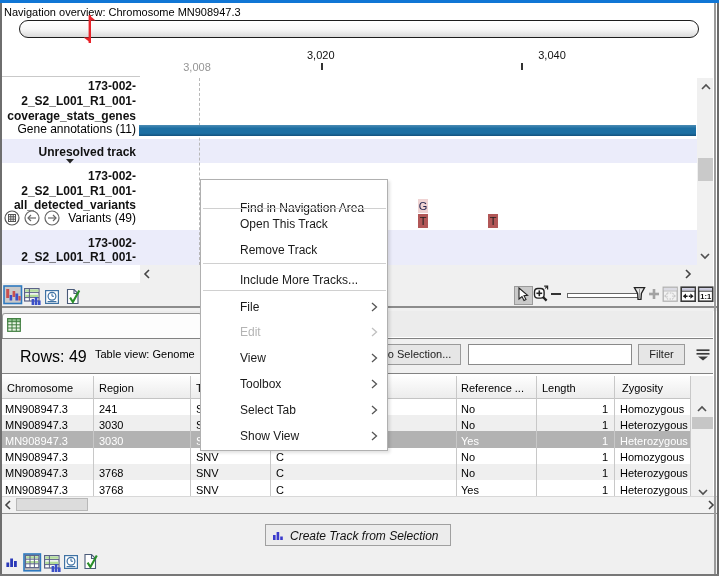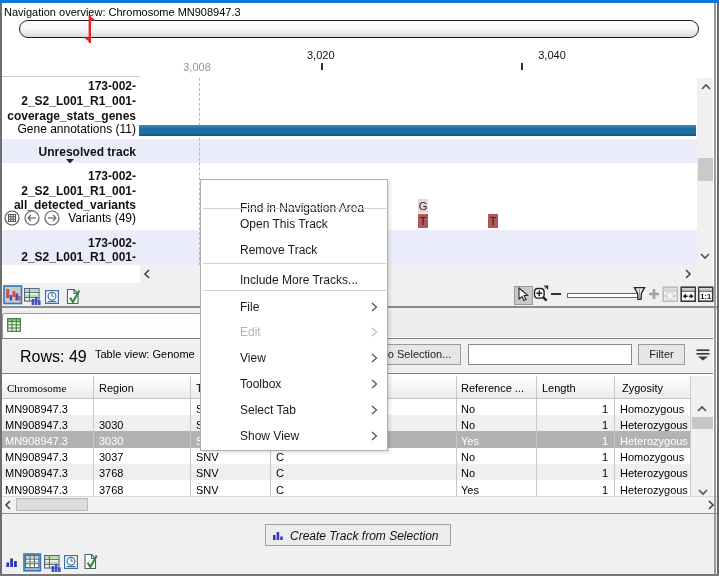--- a/index.html
+++ b/index.html
@@ -205,30 +205,31 @@
   <div class="abs" style="left:638px;top:344px;width:47px;height:21px;background:#e6e6e6;border:1px solid #9a9a9a;box-sizing:border-box;font-size:11px;text-align:center;line-height:19px;color:#222;">Filter</div>
   <svg class="abs" style="left:695px;top:348px;" width="16" height="14" viewBox="0 0 16 14">
     <line x1="1.5" y1="2.2" x2="14.5" y2="2.2" stroke="#3c3c3c" stroke-width="1.7"></line>
     <line x1="1.5" y1="5.8" x2="14.5" y2="5.8" stroke="#3c3c3c" stroke-width="1.7"></line>
     <polygon points="3,8.6 13,8.6 8,12.6" fill="#3c3c3c"></polygon>
   </svg>
 
   <div id="tbl" class="abs" style="left:0;top:376px;width:713px;height:120px;background:#fff;"></div>
 
   <div class="abs" style="left:0;top:376px;width:690px;height:23px;background:linear-gradient(#fefefe,#ececec);border-bottom:1px solid #c4c4c4;box-sizing:border-box;"></div>
-  <div class="cell" style="left:7px;top:380px;width:80px;font-family:Liberation Serif, serif;">Chromosome</div>
+  <div class="cell" style="left:7px;top:380px;width:80px;">Chromosome</div>
   <div class="cell" style="left:99px;top:380px;width:80px;">Region</div>
   <div class="cell" style="left:196px;top:380px;width:60px;">Type</div>
   <div class="cell" style="left:276px;top:380px;width:100px;">Reference</div>
   <div class="cell" style="left:461px;top:380px;width:76px;">Reference ...</div>
   <div class="cell" style="left:542px;top:380px;width:70px;">Length</div>
   <div class="cell" style="left:622px;top:380px;width:66px;">Zygosity</div>
 
   <div class="abs" style="left:0;top:399.0px;width:690px;height:16.2px;background:#ffffff;"></div>
   <div class="cell" style="left:5px;top:400.5px;width:120px;color:#000;">MN908947.3</div>
+  <div class="cell" style="left:99px;top:400.5px;width:120px;color:#000;">241</div>
   <div class="cell" style="left:196px;top:400.5px;width:120px;color:#000;">SNV</div>
   <div class="cell" style="left:276px;top:400.5px;width:120px;color:#000;">C</div>
   <div class="cell" style="left:461px;top:400.5px;width:120px;color:#000;">No</div>
   <div class="cell" style="left:540px;top:400.5px;width:68px;text-align:right;color:#000;">1</div>
   <div class="cell" style="left:620px;top:400.5px;width:120px;color:#000;">Homozygous</div>
   <div class="abs" style="left:0;top:415.2px;width:690px;height:16.2px;background:#efefef;"></div>
   <div class="cell" style="left:5px;top:416.7px;width:120px;color:#000;">MN908947.3</div>
   <div class="cell" style="left:99px;top:416.7px;width:120px;color:#000;">3030</div>
   <div class="cell" style="left:196px;top:416.7px;width:120px;color:#000;">SNV</div>
   <div class="cell" style="left:276px;top:416.7px;width:120px;color:#000;">C</div>
@@ -238,21 +239,20 @@
   <div class="abs" style="left:0;top:431.4px;width:690px;height:16.2px;background:#b2b2b2;"></div>
   <div class="cell" style="left:5px;top:432.9px;width:120px;color:#fff;">MN908947.3</div>
   <div class="cell" style="left:99px;top:432.9px;width:120px;color:#fff;">3030</div>
   <div class="cell" style="left:196px;top:432.9px;width:120px;color:#fff;">SNV</div>
   <div class="cell" style="left:276px;top:432.9px;width:120px;color:#fff;">C</div>
   <div class="cell" style="left:461px;top:432.9px;width:120px;color:#fff;">Yes</div>
   <div class="cell" style="left:540px;top:432.9px;width:68px;text-align:right;color:#fff;">1</div>
   <div class="cell" style="left:620px;top:432.9px;width:120px;color:#fff;">Heterozygous</div>
   <div class="abs" style="left:0;top:447.6px;width:690px;height:16.2px;background:#ffffff;"></div>
   <div class="cell" style="left:5px;top:449.1px;width:120px;color:#000;">MN908947.3</div>
-  <div class="cell" style="left:99px;top:449.1px;width:120px;color:#000;">3037</div>
   <div class="cell" style="left:196px;top:449.1px;width:120px;color:#000;">SNV</div>
   <div class="cell" style="left:276px;top:449.1px;width:120px;color:#000;">C</div>
   <div class="cell" style="left:461px;top:449.1px;width:120px;color:#000;">No</div>
   <div class="cell" style="left:540px;top:449.1px;width:68px;text-align:right;color:#000;">1</div>
   <div class="cell" style="left:620px;top:449.1px;width:120px;color:#000;">Homozygous</div>
   <div class="abs" style="left:0;top:463.8px;width:690px;height:16.2px;background:#efefef;"></div>
   <div class="cell" style="left:5px;top:465.3px;width:120px;color:#000;">MN908947.3</div>
   <div class="cell" style="left:99px;top:465.3px;width:120px;color:#000;">3768</div>
   <div class="cell" style="left:196px;top:465.3px;width:120px;color:#000;">SNV</div>
   <div class="cell" style="left:276px;top:465.3px;width:120px;color:#000;">C</div>

